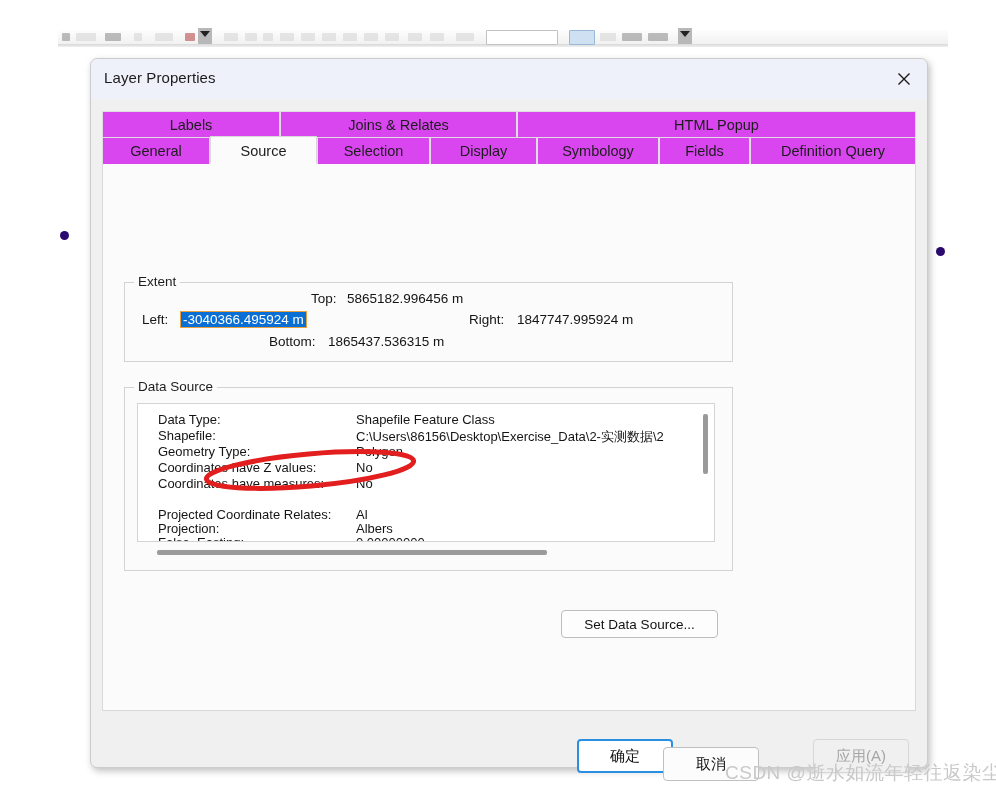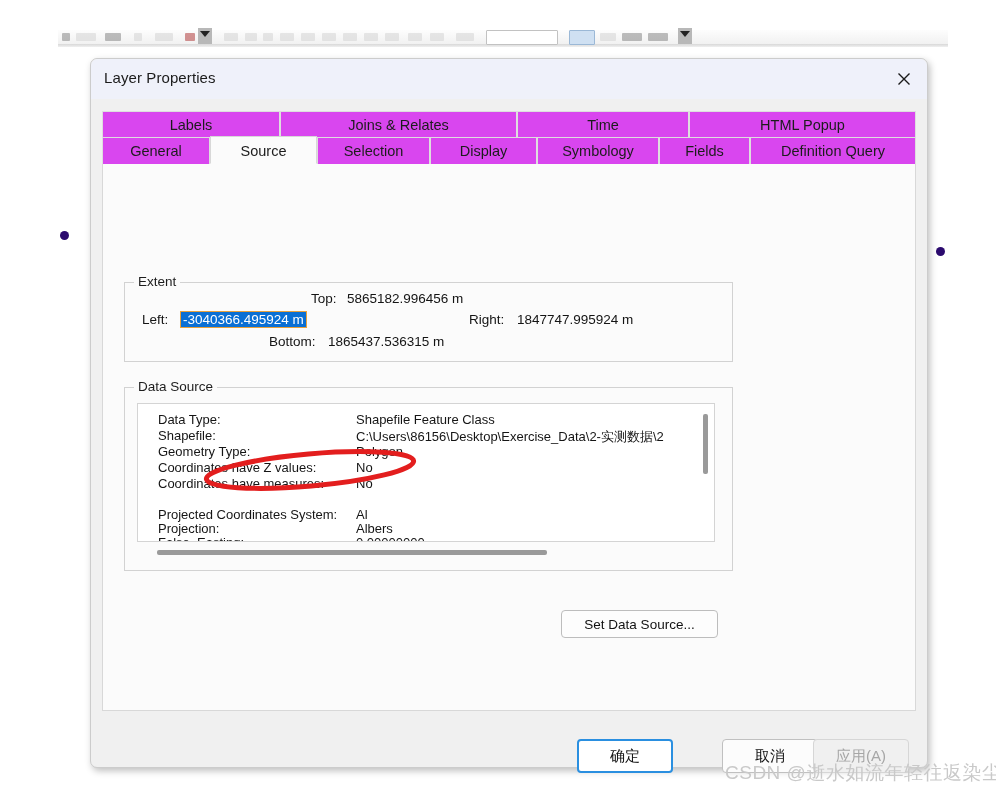--- a/index.html
+++ b/index.html
@@ -302,21 +302,21 @@
     cursor: pointer;
     background: #fcfcfc;
     border: 1px solid #c0c0c0;
     color: #111111;
   }
   #btn-ok {
     left: 486px;
     border: 2px solid #2a8fe0;
     background: #ffffff;
   }
-  #btn-cancel { left: 631px; }
+  #btn-cancel { left: 572px; margin-top: 8px; }
   #btn-apply {
     left: 722px;
     background: #f0f0f0;
     border: 1px solid #d6d6d6;
     color: #a6a6a6;
   }
 
   
   #annotation-ellipse {
     position: absolute;
@@ -427,21 +427,21 @@
         </div>
         <div class="ds-row" style="top:72px;">
           <span class="ds-key">Coordinates have measures:</span>
           <span class="ds-val">No</span>
         </div>
         <div class="ds-row" style="top:88px;">
           <span class="ds-key"></span>
           <span class="ds-val"></span>
         </div>
         <div class="ds-row" style="top:103px;">
-          <span class="ds-key">Projected Coordinates System:</span>
+          <span class="ds-key">Projected Coordinate Relates:</span>
           <span class="ds-val">Al</span>
         </div>
         <div class="ds-row" style="top:117px;">
           <span class="ds-key">Projection:</span>
           <span class="ds-val">Albers</span>
         </div>
         <div class="ds-row" style="top:131px;">
           <span class="ds-key">False_Easting:</span>
           <span class="ds-val">0.00000000</span>
         </div>
@@ -460,21 +460,20 @@
       </div>
     </div>
 
     <div id="setds-btn">Set Data Source...</div>
   </div>
 
   <div id="tabstrip">
     <div class="tabrow row1">
       <div class="tab" style="flex:0 0 178px;">Labels</div>
       <div class="tab" style="flex:0 0 237px;">Joins &amp; Relates</div>
-      <div class="tab" style="flex:0 0 172px;">Time</div>
       <div class="tab" style="flex:1 1 auto;">HTML Popup</div>
     </div>
     <div class="tabrow row2">
       <div class="tab" style="flex:0 0 108px;">General</div>
       <div class="tab active row2" style="flex:0 0 107px;">Source</div>
       <div class="tab" style="flex:0 0 113px;">Selection</div>
       <div class="tab" style="flex:0 0 107px;">Display</div>
       <div class="tab" style="flex:0 0 122px;">Symbology</div>
       <div class="tab" style="flex:0 0 91px;">Fields</div>
       <div class="tab" style="flex:1 1 auto;">Definition Query</div>

